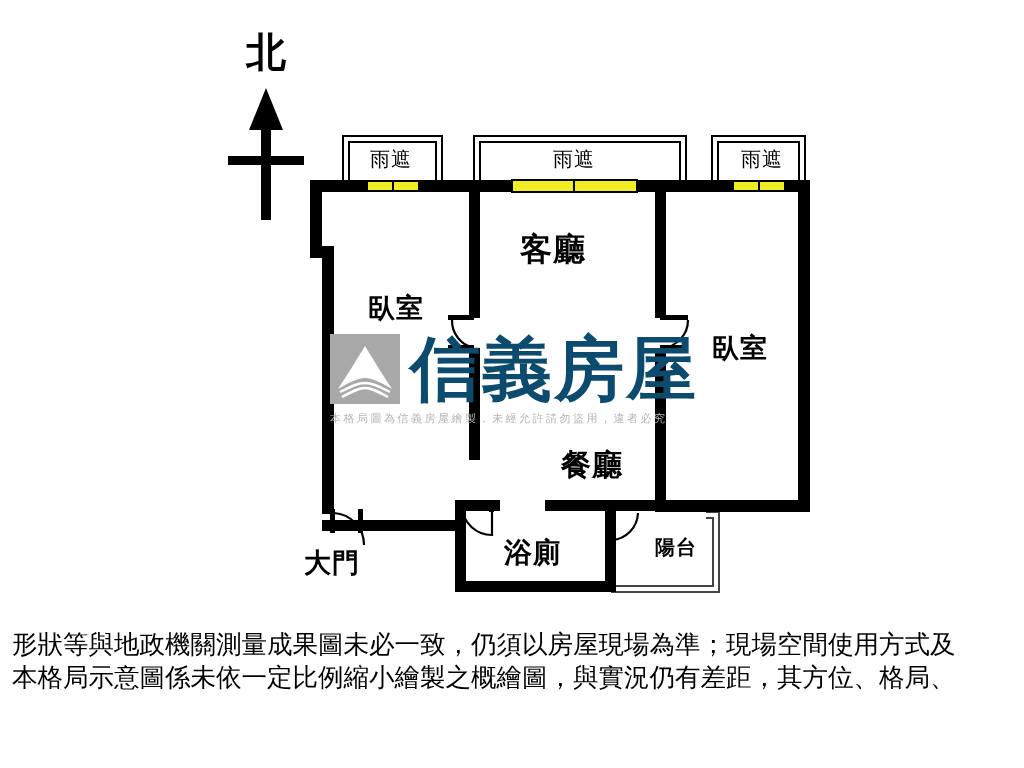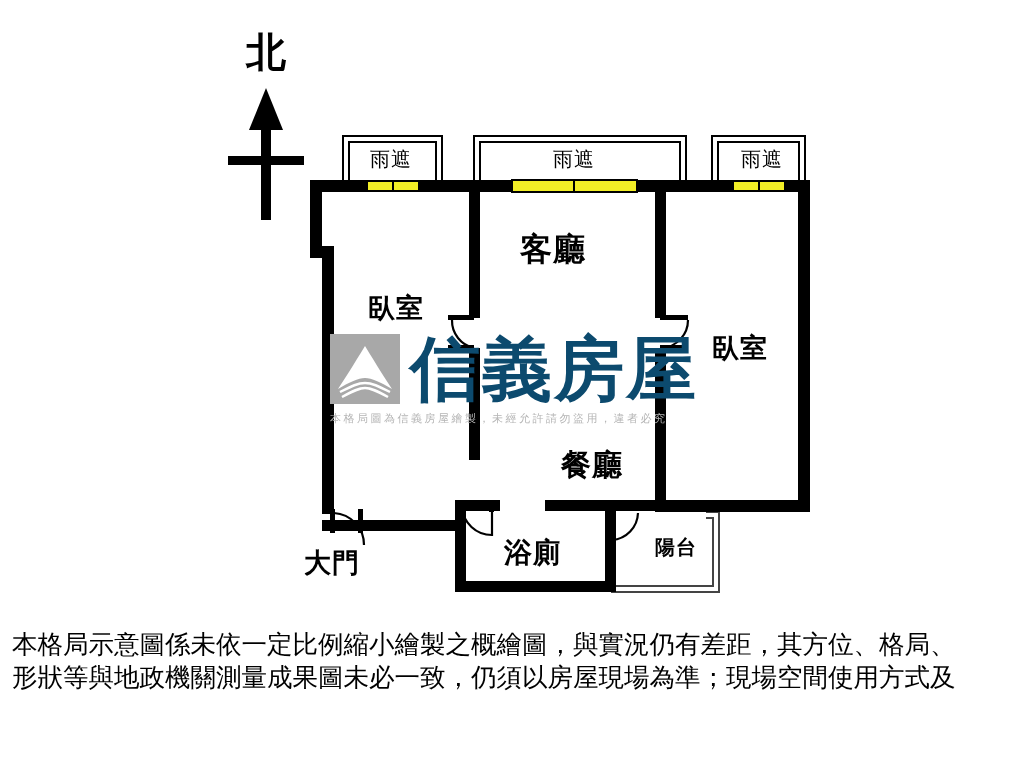--- a/index.html
+++ b/index.html
@@ -278,17 +278,17 @@
           <path d="M10 58 C 22 52, 28 49, 35 49 C 42 49, 48 52, 60 58" fill="none" stroke="#ffffff" stroke-width="2.5"></path>
           <path d="M12 63 C 23 57, 29 54, 35 54 C 41 54, 47 57, 58 63" fill="none" stroke="#ffffff" stroke-width="2.5"></path>
         </svg>
       </div>
       <div class="wm-text">信義房屋</div>
     </div>
     <div class="wm-sub">本格局圖為信義房屋繪製，未經允許請勿盜用，違者必究</div>
   </div>
 
   <div class="footer">
+    <div>形狀等與地政機關測量成果圖未必一致，仍須以房屋現場為準；現場空間使用方式及</div>
     <div>本格局示意圖係未依一定比例縮小繪製之概繪圖，與實況仍有差距，其方位、格局、</div>
-    <div>形狀等與地政機關測量成果圖未必一致，仍須以房屋現場為準；現場空間使用方式及</div>
   </div>
 
 </div>
 
 </body></html>

